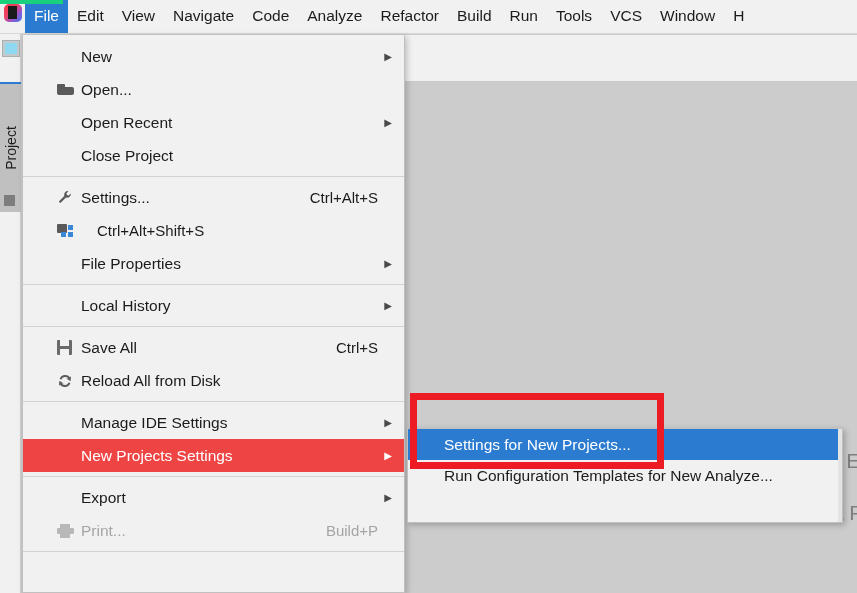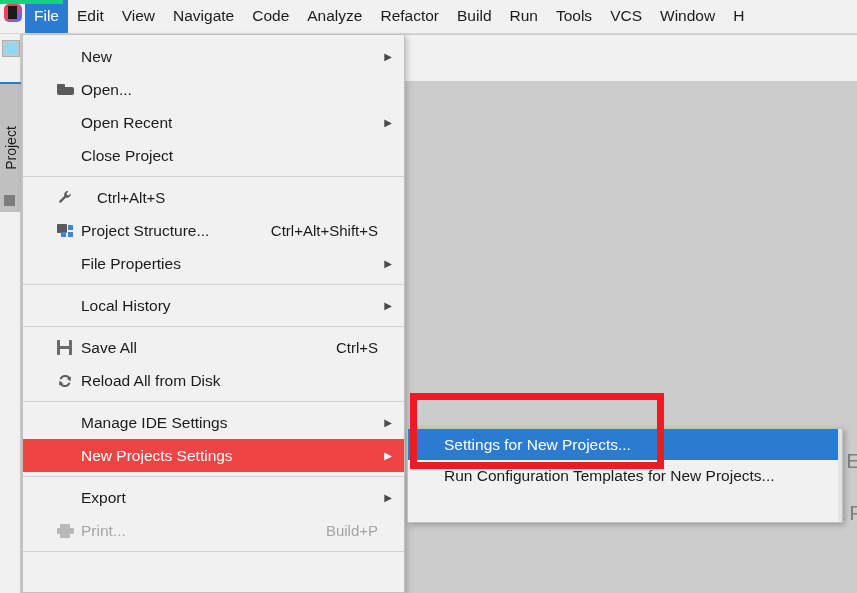--- a/index.html
+++ b/index.html
@@ -387,33 +387,33 @@
       <span class="mlabel">Close Project</span>
       <span class="marrow"></span>
     </div>
     <div class="msep"></div>
     <div class="mrow">
       <span class="micon">
         <svg class="ic-wrench" viewBox="0 0 16 16">
           <path d="M11.2 1.2a4 4 0 0 0-4.5 5.1L1.4 11.6a1.3 1.3 0 0 0 1.8 1.8l5.3-5.3a4 4 0 0 0 5.1-4.5l-2.2 2.2-1.9-.5-.5-1.9z" fill="#5a5a5a"></path>
         </svg>
       </span>
+      <span class="mlabel">Settings...</span>
       <span class="mshort">Ctrl+Alt+S</span>
       <span class="marrow"></span>
     </div>
     <div class="mrow">
       <span class="micon">
         <span class="ic-struct">
           <span class="blk b1"></span>
           <span class="blk b2"></span>
           <span class="blk b3"></span>
           <span class="blk b4"></span>
         </span>
       </span>
-      <span class="mlabel">Project Structure...</span>
       <span class="mshort">Ctrl+Alt+Shift+S</span>
       <span class="marrow"></span>
     </div>
     <div class="mrow">
       <span class="micon"></span>
       <span class="mlabel">File Properties</span>
       <span class="marrow">▶</span>
     </div>
     <div class="msep"></div>
     <div class="mrow">
@@ -474,17 +474,17 @@
       <span class="marrow"></span>
     </div>
   </div>
 
 <div class="submenu" id="submenu">
   <div class="sub-scroll"></div>
 <div class="srow sel">
       <span>Settings for New Projects...</span>
     </div>
     <div class="srow">
-      <span>Run Configuration Templates for New Projects...</span>
+      <span>Run Configuration Templates for New Analyze...</span>
     </div>
   </div>
 
 <div class="redbox"></div>
 
 </body></html>

